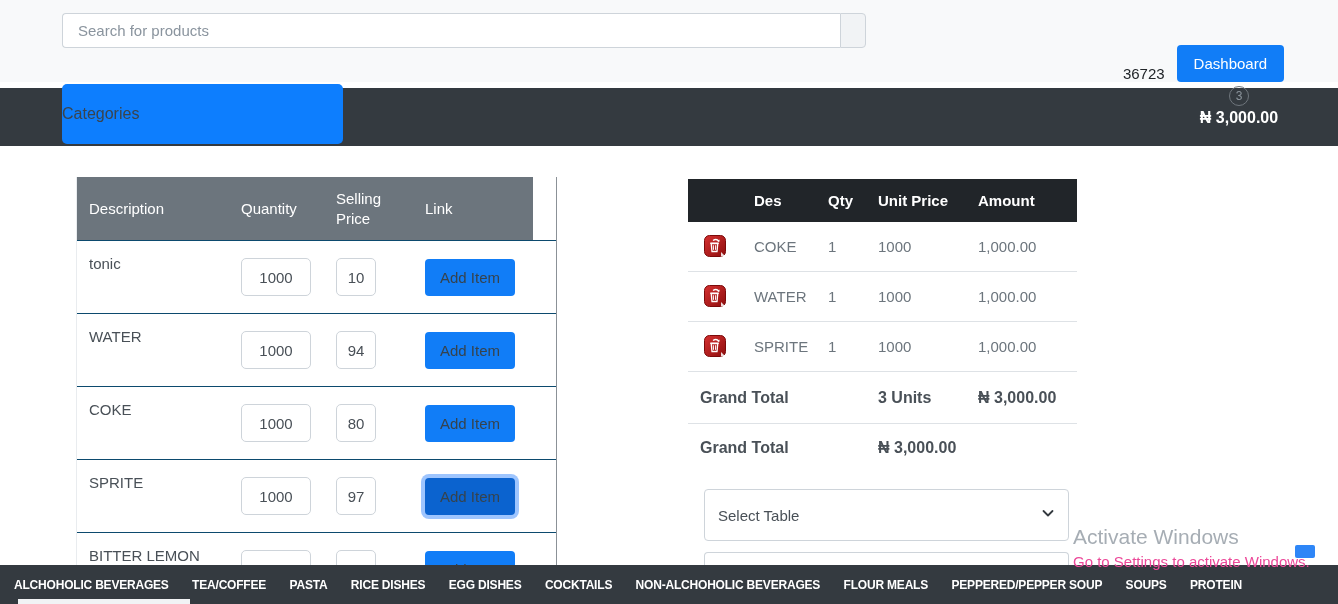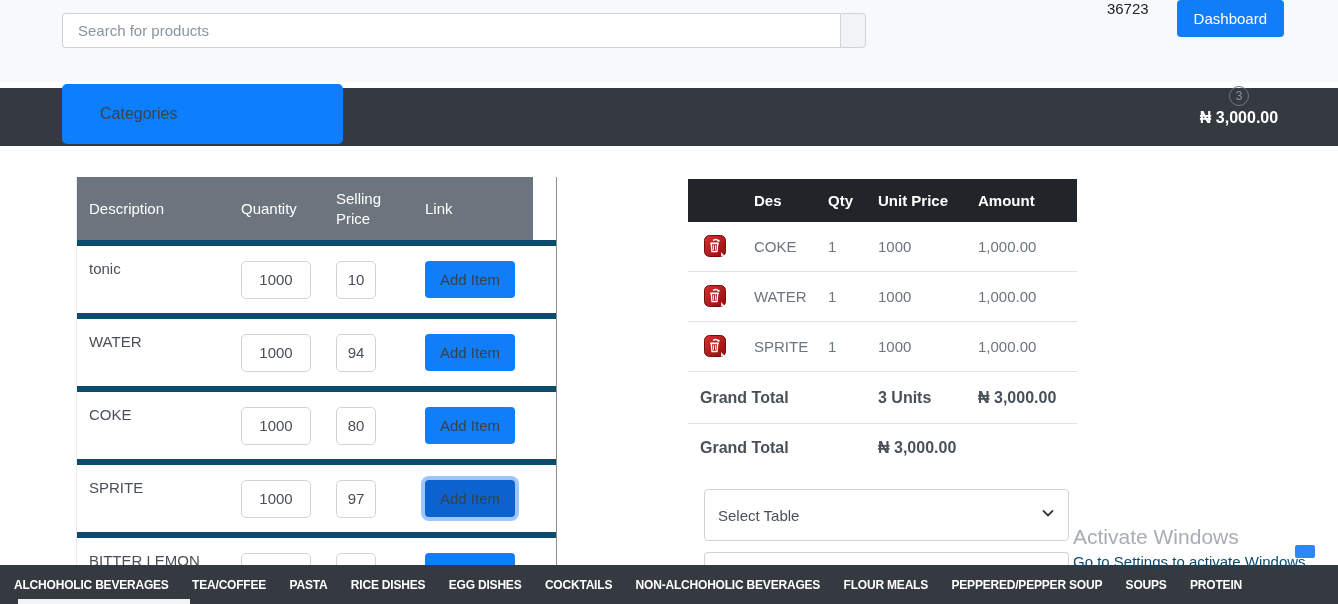--- a/index.html
+++ b/index.html
@@ -9,45 +9,45 @@
 
   
   .topbar { position:absolute; top:0; left:0; width:1338px; height:82px; background:#f8f9fa; }
   .search-group { position:absolute; left:62px; top:13px; width:804px; height:35px; display:flex; }
   .search-group input { flex:1; height:35px; border:1px solid #ced4da; border-right:none;
         border-radius:4px 0 0 4px; padding:0 15px; font-size:15px; color:#495057;
         font-family:inherit; background:#fff; outline:none; }
   .search-group input::placeholder { color:#8a949e; }
   .search-addon { width:26px; height:35px; background:#f1f3f5; border:1px solid #ced4da;
         border-radius:0 4px 4px 0; }
-  .topbar-right { position:absolute; right:54px; top:0; height:82px; display:flex; align-items:flex-start; gap:28px; }
+  .topbar-right { position:absolute; right:54px; top:0; height:82px; display:flex; align-items:flex-end; gap:12px; }
   .order-number { font-size:15px; color:#212529; }
   .btn-dashboard { background:#117df7; color:#ffffff; border:none; border-radius:4px;
         height:37px; padding:0 17px; font-size:15px; font-family:inherit; cursor:pointer; }
 
   
   .navbar { position:absolute; top:88px; left:0; width:1338px; height:58px; background:#343a40; }
   .btn-categories { position:absolute; left:62px; top:84px; width:281px; height:60px;
         background:#0d7efe; color:#3a444d; border:none; border-radius:5px; font-size:16px;
-        font-family:inherit; text-align:left; padding-left:38px; cursor:pointer; }
+        font-family:inherit; text-align:left; cursor:pointer; }
   .nav-cart { position:absolute; right:54px; top:86px; width:90px; text-align:center; }
   .cart-badge { display:inline-flex; align-items:center; justify-content:center;
         width:20px; height:20px; border:1px solid #6f767d; border-radius:50%;
         color:#8b949c; font-size:12px; }
   .cart-total { margin-top:3px; color:#ffffff; font-size:16px; font-weight:bold; white-space:nowrap; }
 
   
   .products-table { position:absolute; left:76px; top:177px; width:481px; height:388px;
         border-right:1px solid #8b9197; border-left:1px solid #e9ecef; overflow:hidden; background:#fff; }
   .p-row { display:grid; grid-template-columns:152px 95px 89px 120px 24px; }
   .p-head { height:63px; }
   .p-head .cell { background:#6c757d; color:#ffffff; font-size:15px; display:flex;
         align-items:center; padding-left:12px; line-height:1.3; }
   .p-head .cell.gutter { background:transparent; padding:0; }
-  .p-body-row { height:73px; border-top:6px solid #0c4a6e; }
+  .p-body-row { height:73px; border-top:1px solid #0c4a6e; }
   .p-body-row .cell { display:flex; align-items:center; padding-left:12px; }
   .p-body-row .cell.desc { align-items:flex-start; padding-top:14px; font-size:15px; color:#495057; }
   .num-input { height:38px; border:1px solid #ced4da; border-radius:5px; text-align:center;
         font-size:15px; color:#495057; font-family:inherit; background:#fff; outline:none; }
   .price-input { width:70px; }
   .qty-input { width:40px; }
   .btn-add { width:90px; height:37px; background:#117df7; color:#36434d; border:none;
         border-radius:4px; font-size:15px; font-family:inherit; cursor:pointer; }
   .btn-add.focused { background:#0b63cf; box-shadow:0 0 0 4px #9ec5fe; }
 
@@ -69,21 +69,21 @@
   .table-select { position:absolute; left:704px; top:489px; width:365px; height:52px;
         border:1px solid #ced4da; border-radius:4px; background:#fff; display:flex;
         align-items:center; justify-content:space-between; padding:0 13px; cursor:pointer; }
   .table-select .label { font-size:15px; color:#495057; }
   .partial-field { position:absolute; left:704px; top:552px; width:365px; height:14px;
         border:1px solid #ced4da; border-bottom:none; border-radius:4px 4px 0 0; background:#fff; }
 
   
   .watermark { position:absolute; left:1073px; top:525px; z-index:30; pointer-events:none; }
   .watermark .l1 { font-size:21px; color:#a6adb4; }
-  .watermark .l2 { font-size:15px; color:#0c4a6e; margin-top:4px; }
+  .watermark .l2 { font-size:15px; color:#ec4899; margin-top:4px; }
   .blue-chip { position:absolute; left:1295px; top:545px; width:20px; height:13px;
         background:#2e86f7; border-radius:2px; z-index:31; }
 
   
   .bottombar { position:absolute; left:0; top:565px; width:1338px; height:39px;
         background:#343a40; z-index:20; display:flex; align-items:center;
         justify-content:space-between; padding:0 96px 0 14px; }
   .bottombar .cat { color:#ffffff; font-size:12px; font-weight:600; white-space:nowrap;
         letter-spacing:-0.2px; cursor:pointer; }
   .hscroll-thumb { position:absolute; left:18px; top:599px; width:172px; height:5px;

